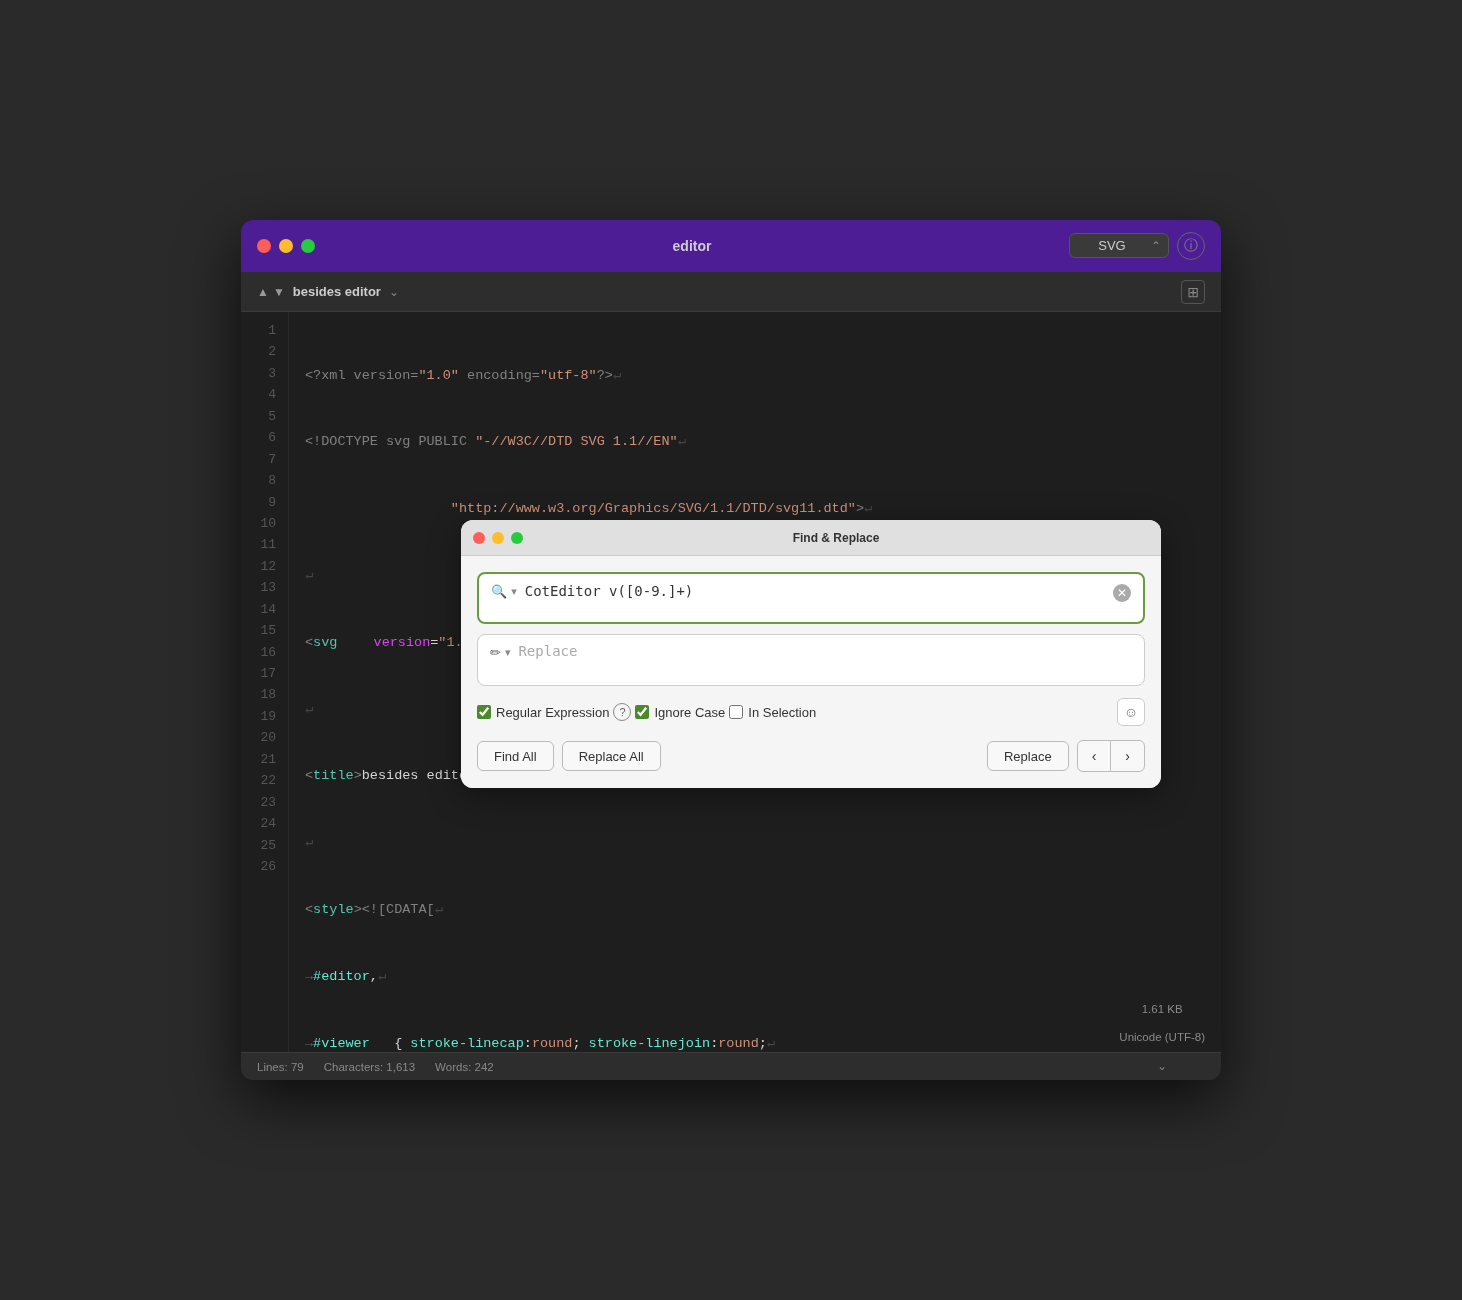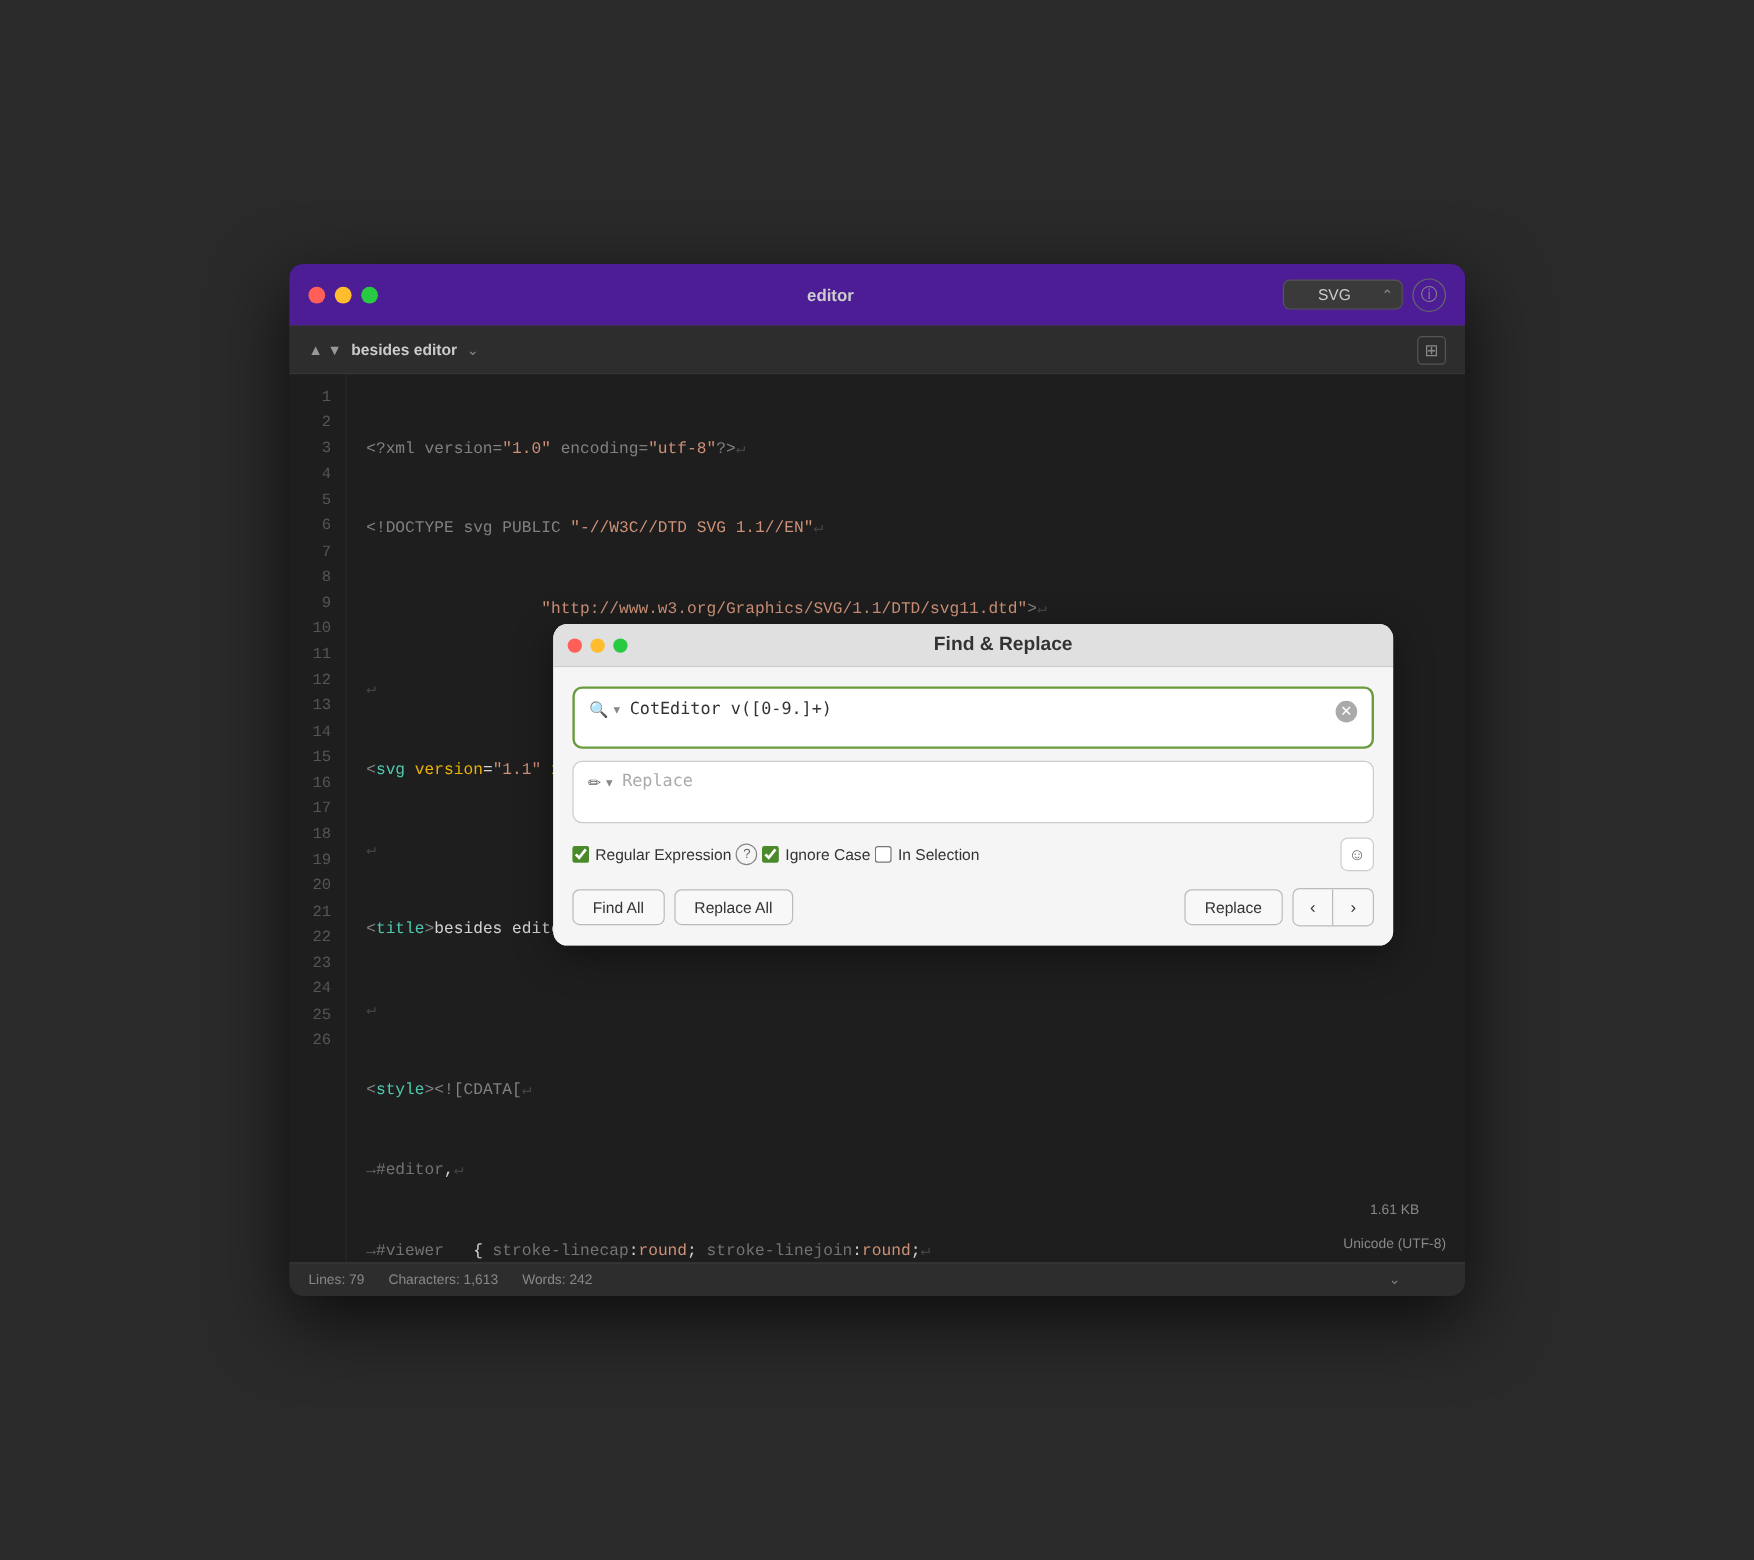--- a/index.html
+++ b/index.html
@@ -205,25 +205,25 @@
 
     .code-line {
       display: block;
       line-height: 1.65;
       color: #d4d4d4;
     }
 
     
     .xml-decl { color: #808080; }
     .tag { color: #4ec9b0; }
-    .attr-name { color: #eab308; }
+    .attr-name { color: #d946ef; margin-left: 28px; }
     .attr-val { color: #ce9178; }
     .text-content { color: #d4d4d4; }
     .tag-bracket { color: #808080; }
-    .style-prop { color: #737373; }
+    .style-prop { color: #5eead4; }
     .style-val { color: #ce9178; }
     .arrow { color: #666; }
 
     
     .status-bar {
       background: #2d2d2d;
       height: 28px;
       display: flex;
       align-items: center;
       padding: 0 16px;
@@ -276,21 +276,21 @@
     }
 
     .dialog-traffic-light.close { background: #ff5f57; }
     .dialog-traffic-light.minimize { background: #ffbd2e; }
     .dialog-traffic-light.maximize { background: #28ca41; }
 
     .dialog-title {
       flex: 1;
       text-align: center;
       color: #333;
-      font-size: 16px;
+      font-size: 12px;
       font-weight: 600;
     }
 
     .dialog-body {
       padding: 16px;
       background: #f5f5f5;
     }
 
     .search-field {
       background: #fff;

